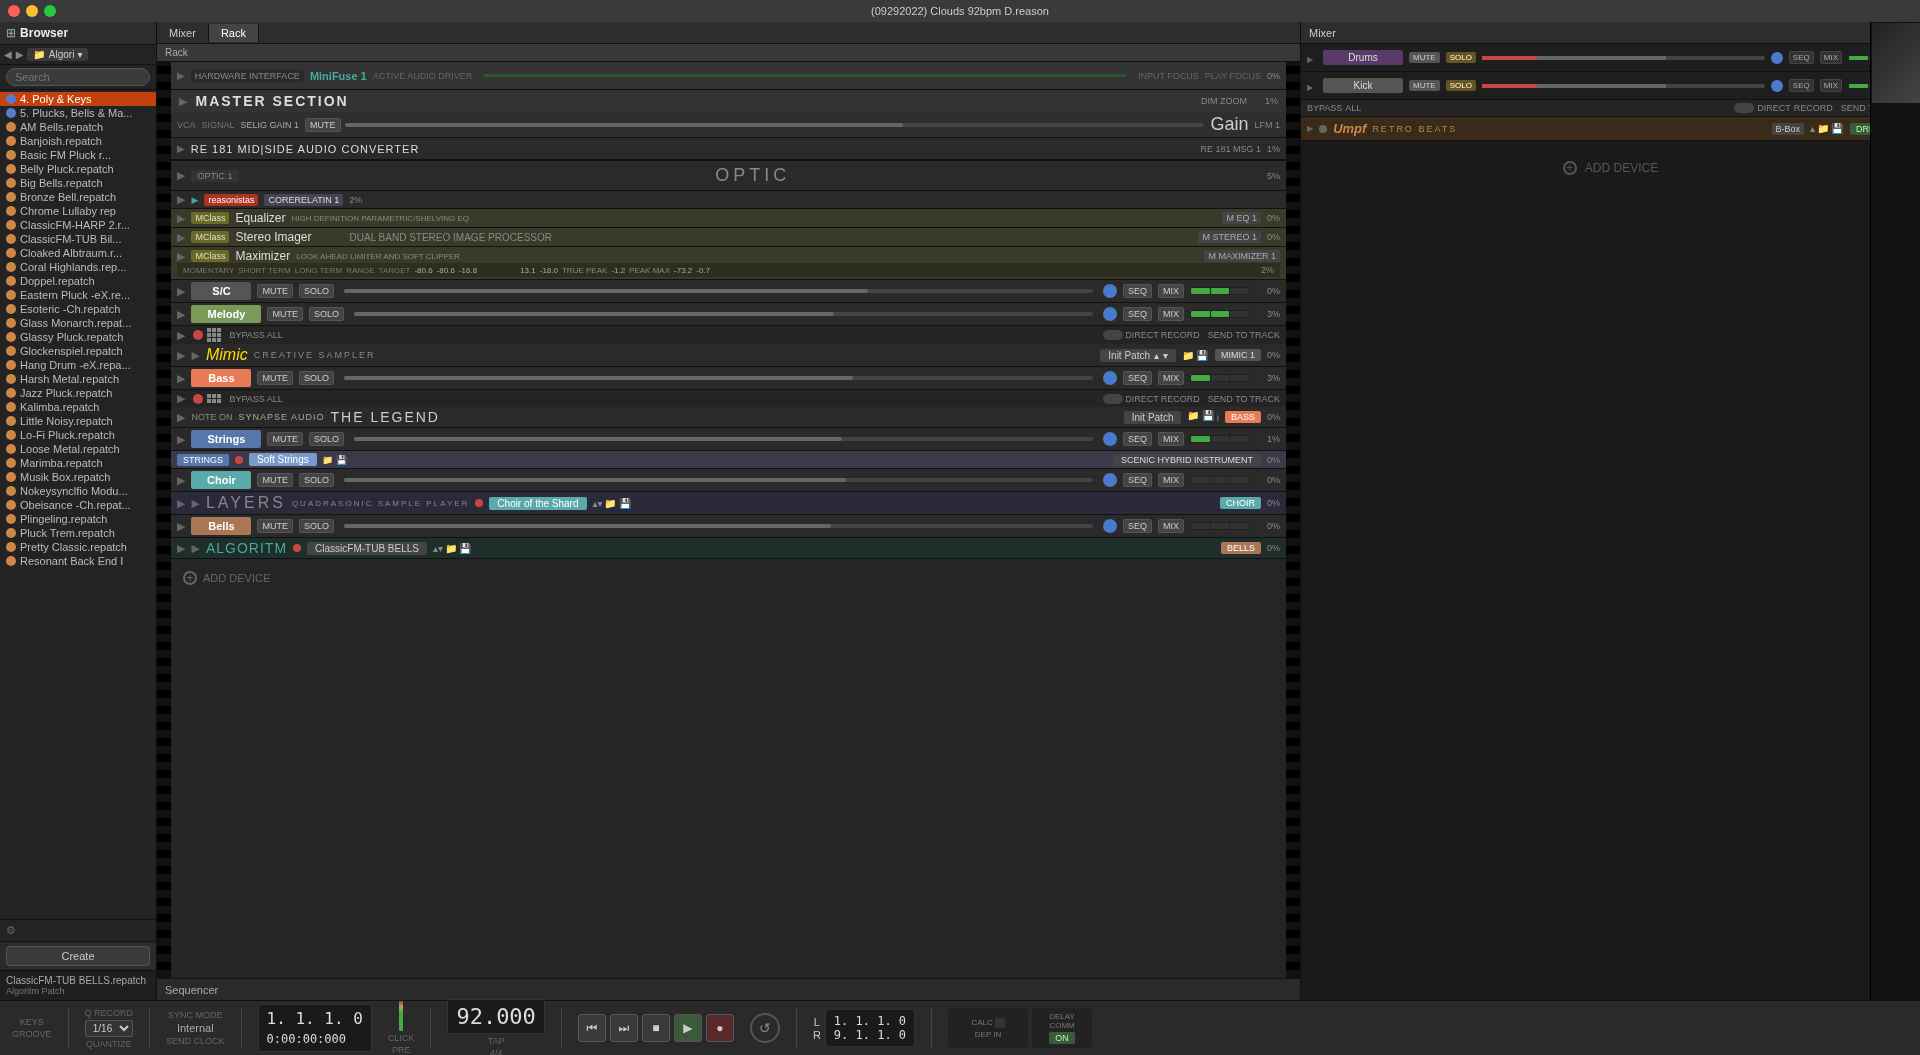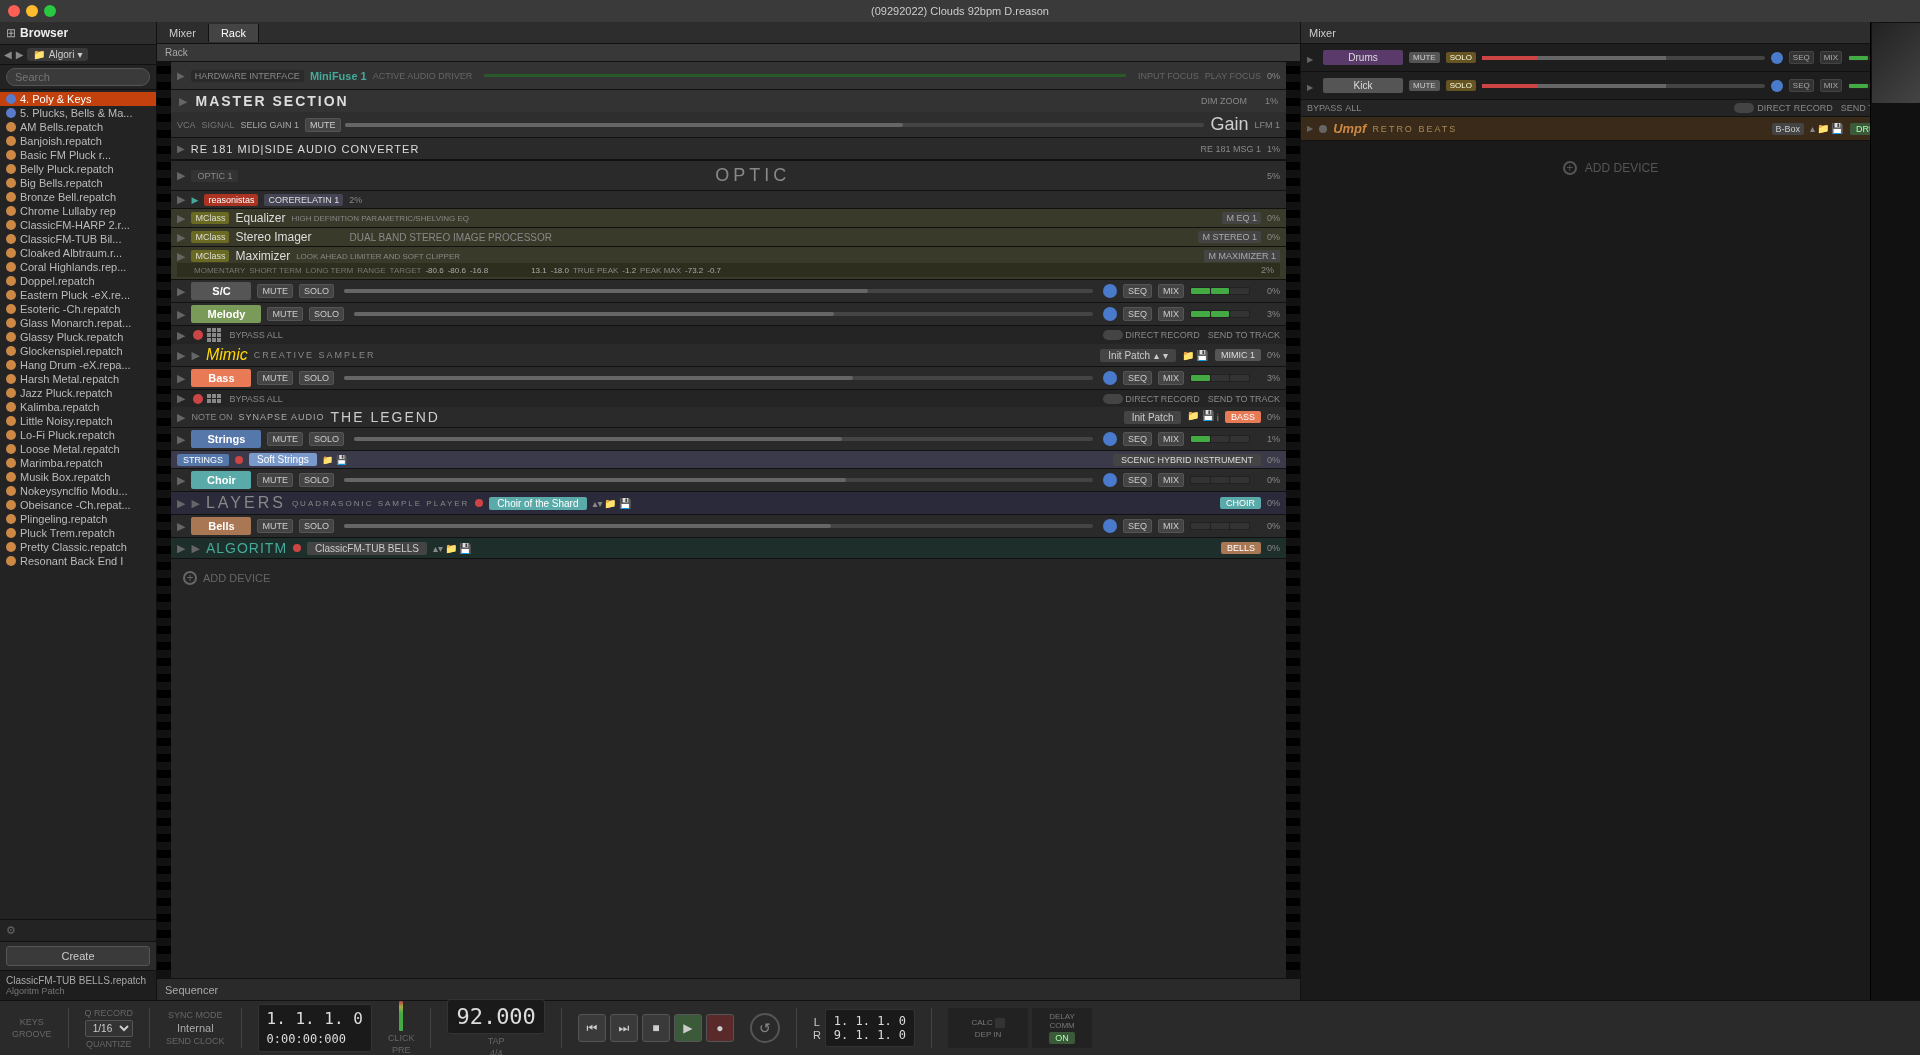--- a/index.html
+++ b/index.html
@@ -862,21 +862,21 @@
           <div style="display:flex;align-items:center;gap:6px;">
             <span style="color:#666;">▶</span>
             <div style="background:#6a6a22;border-radius:2px;padding:1px 4px;font-size:9px;color:#ddd;">MClass</div>
             <span class="plugin-maximizer">Maximizer</span>
             <span style="font-size:8px;color:#888;">LOOK AHEAD LIMITER AND SOFT CLIPPER</span>
             <div style="flex:1;"></div>
             <span style="background:#444;padding:1px 4px;font-size:9px;color:#aaa;border-radius:0;">M MAXIMIZER 1</span>
           </div>
 
           <div style="display:flex;align-items:center;padding:2px 6px;gap:4px;background:#2e2e1e;">
-            <div style="display:flex;gap:4px;align-items:center;margin-left:11px;">
+            <div style="display:flex;gap:4px;align-items:center;">
               <span style="font-size:8px;color:#777;">MOMENTARY</span>
               <span style="font-size:8px;color:#777;">SHORT TERM</span>
               <span style="font-size:8px;color:#777;">LONG TERM</span>
               <span style="font-size:8px;color:#777;">RANGE</span>
               <span style="font-size:8px;color:#777;">TARGET</span>
             </div>
             <span style="font-size:8px;color:#aaa;">-80.6</span>
             <span style="font-size:8px;color:#aaa;">-80.6</span>
             <span style="font-size:8px;color:#aaa;">-16.8</span>
             <span style="font-size:8px;color:#aaa;margin-left:39px;">13.1</span>

